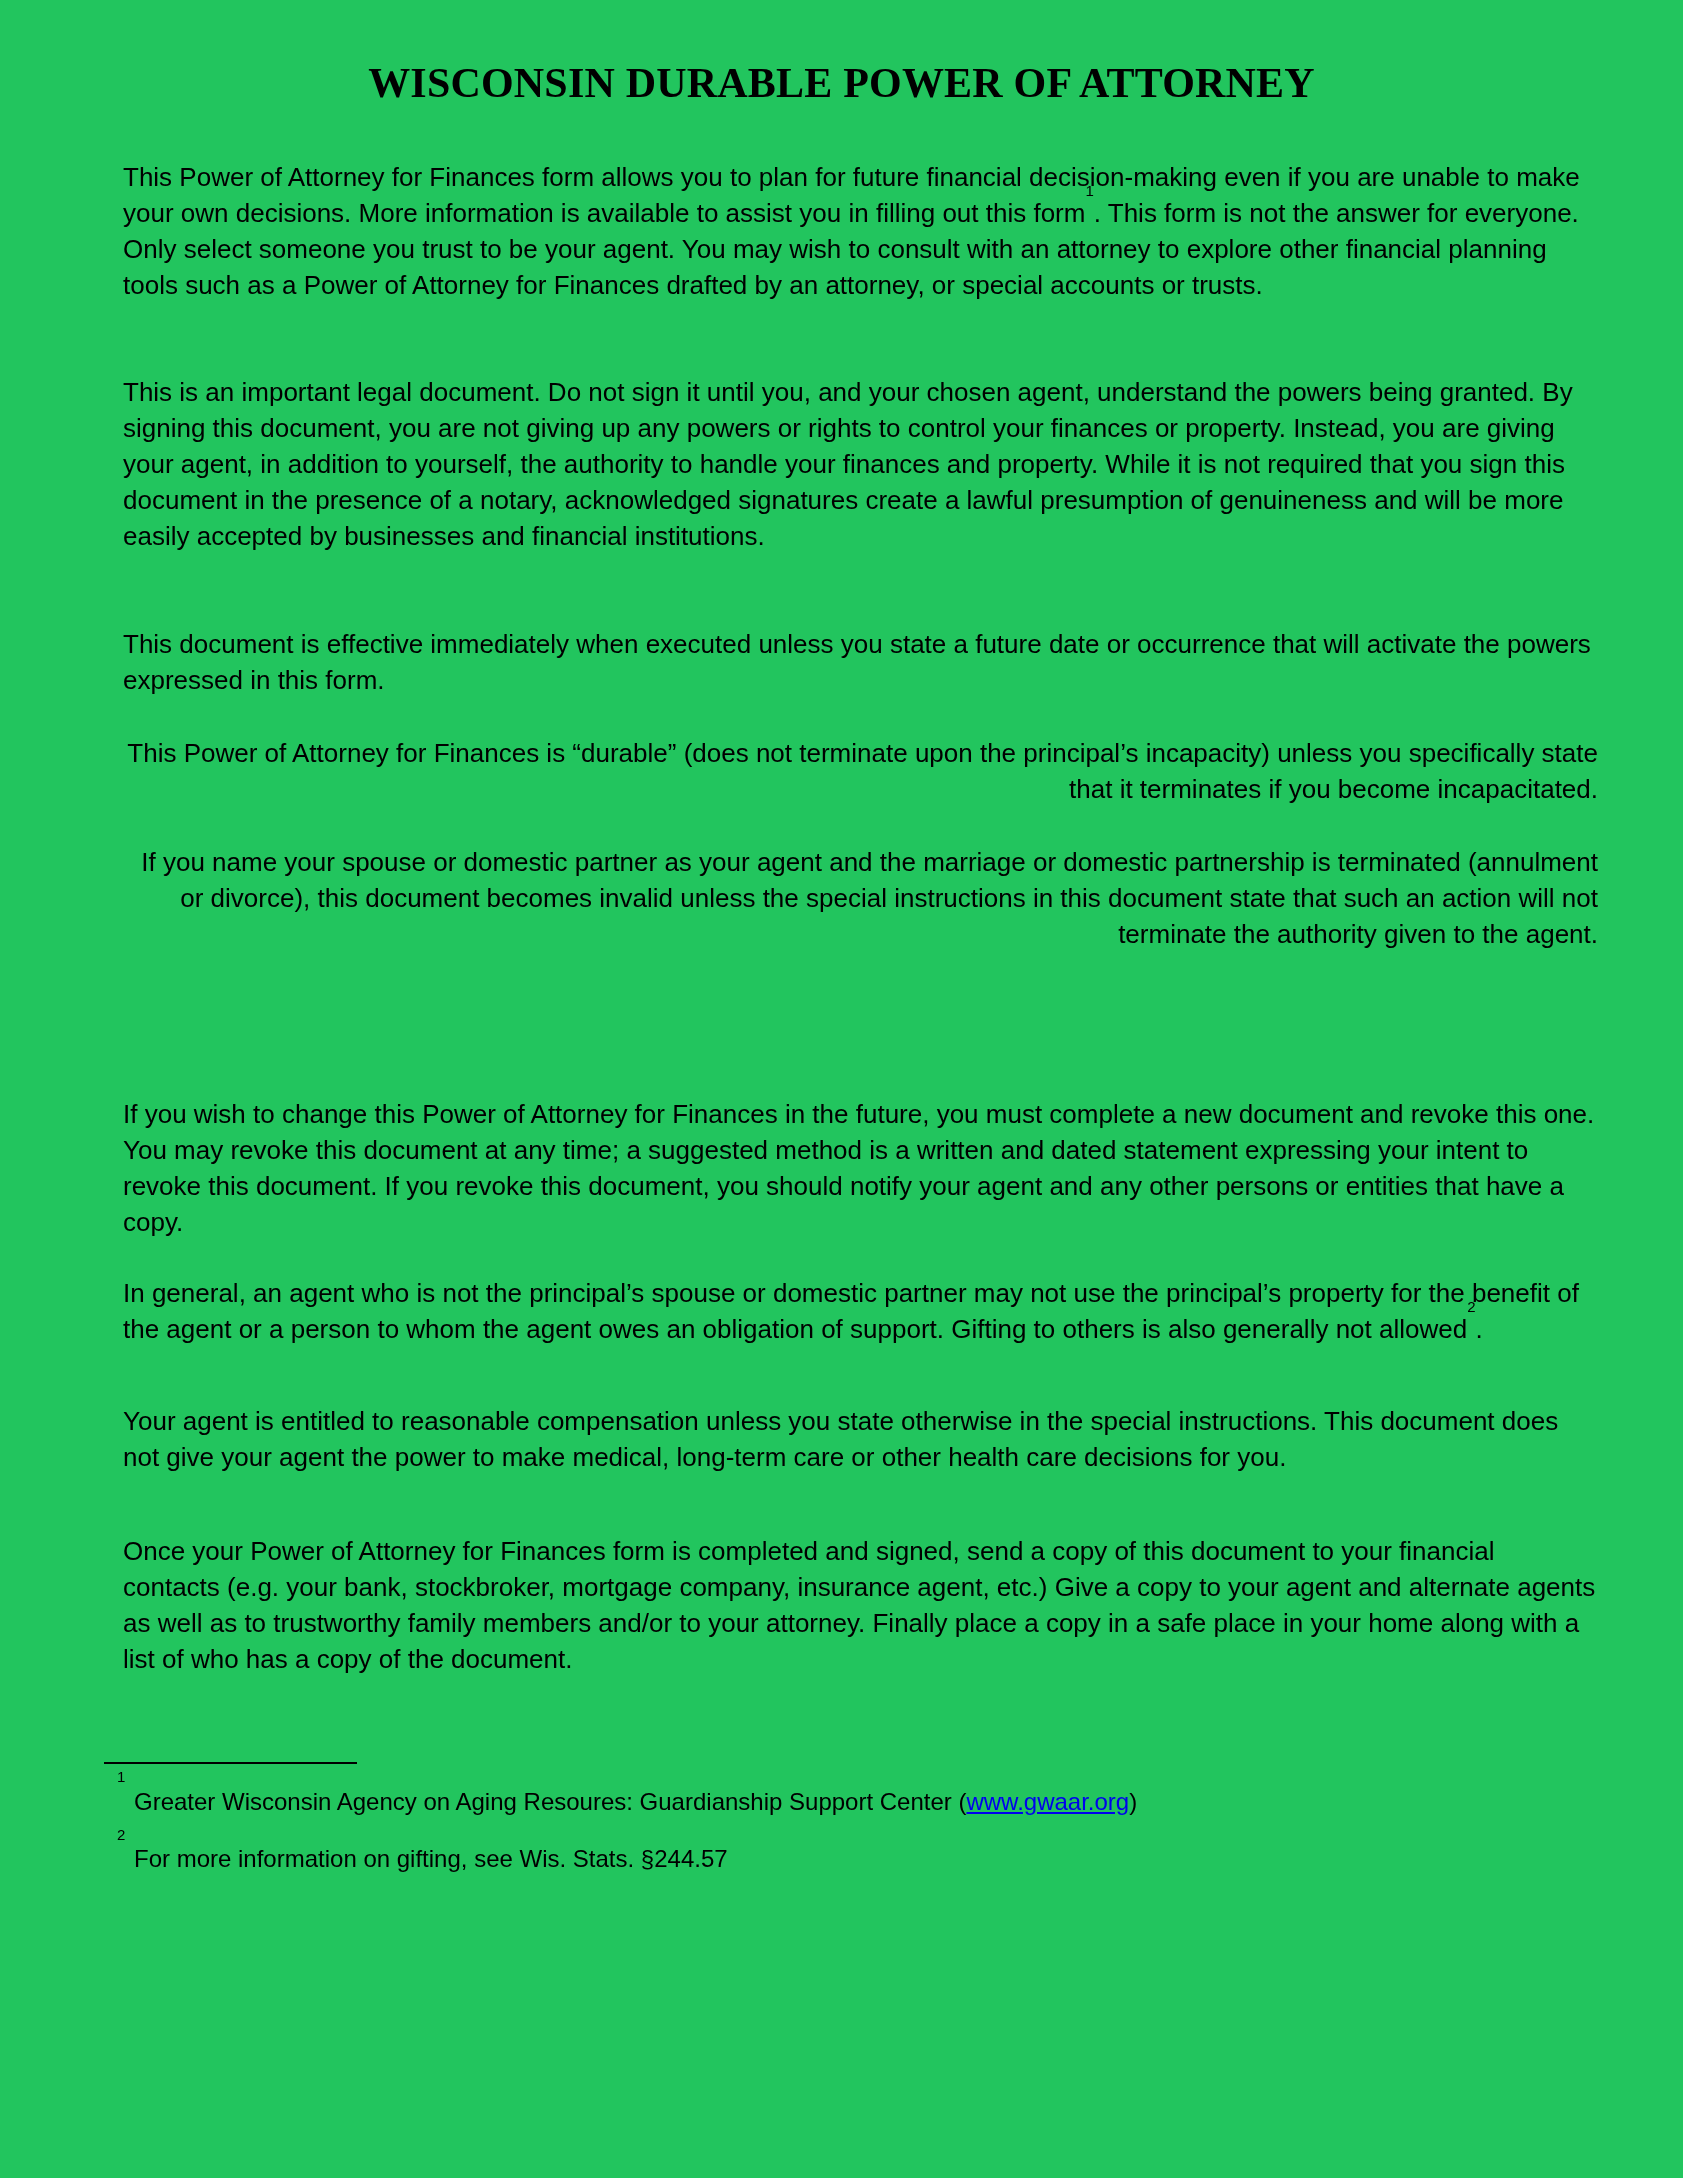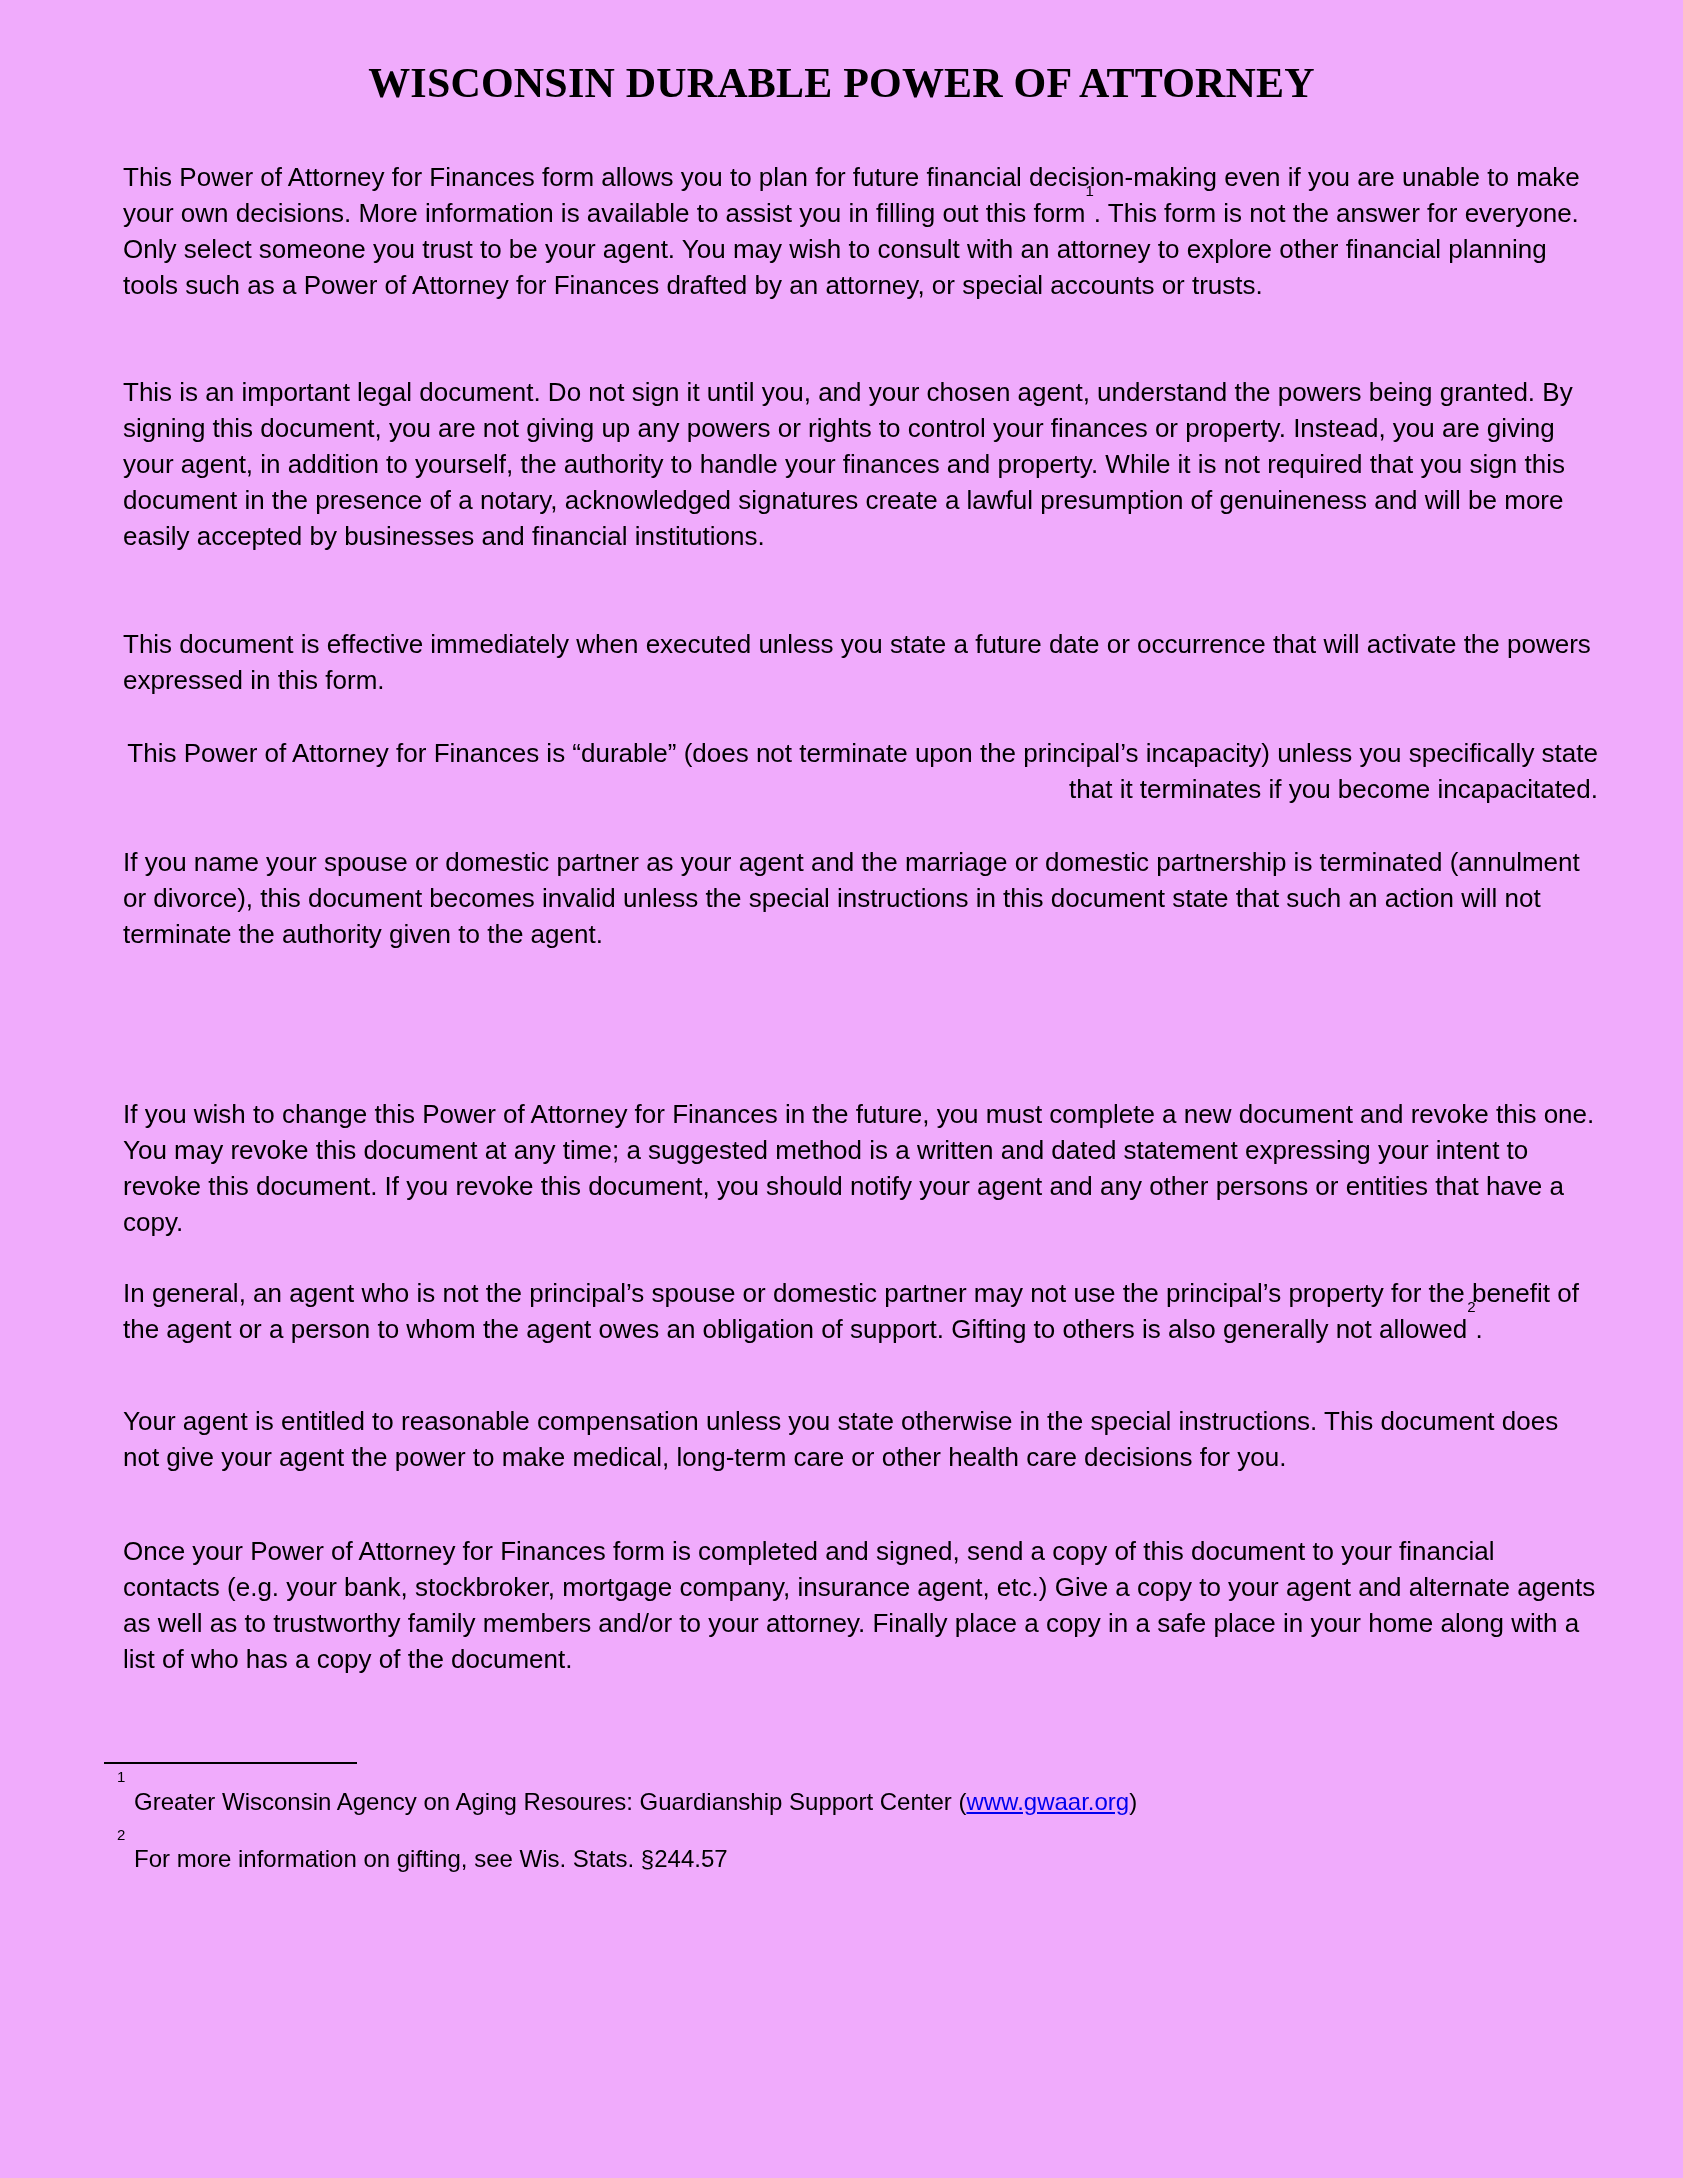--- a/index.html
+++ b/index.html
@@ -1,17 +1,17 @@
 <!DOCTYPE html>
 <html><head>
   <meta charset="utf-8">
   <style>
     html, body { margin: 0; padding: 0; background: #ffffff; }
     body { width: 1683px; height: 2178px; position: relative; overflow: hidden; }
-    .page { position: absolute; left: 0; top: 0; width: 1683px; height: 2178px; background: #f0abfc; }
+    .page { position: absolute; left: 0; top: 0; width: 1683px; height: 2178px; background: #22c55e; }
     .title {
       position: absolute; left: 0; top: 59px; width: 1683px; text-align: center;
       font-family: "Liberation Serif", serif; font-weight: bold; font-size: 42px;
       color: #000; letter-spacing: 0.2px; margin: 0;
     }
     .para {
       position: absolute; left: 119px; width: 1475px;
       font-family: "Liberation Sans", sans-serif; font-size: 26px; line-height: 36px;
       color: #000; margin: 4px;
     }
@@ -38,21 +38,21 @@
   <h1 class="title">WISCONSIN DURABLE POWER OF ATTORNEY</h1>
 
   <p class="para" style="top:155px;"><span>This Power of Attorney for Finances form allows you to plan for future financial decision-making even if you are unable to make your own decisions. More information is available to assist you in filling out this form</span><sup>1</sup><span>. This form is not the answer for everyone. Only select someone you trust to be your agent. You may wish to consult with an attorney to explore other financial planning tools such as a Power of Attorney for Finances drafted by an attorney, or special accounts or trusts.</span></p>
 
   <p class="para" style="top:370px;">This is an important legal document. Do not sign it until you, and your chosen agent, understand the powers being granted. By signing this document, you are not giving up any powers or rights to control your finances or property. Instead, you are giving your agent, in addition to yourself, the authority to handle your finances and property. While it is not required that you sign this document in the presence of a notary, acknowledged signatures create a lawful presumption of genuineness and will be more easily accepted by businesses and financial institutions.</p>
 
   <p class="para" style="top:622px;">This document is effective immediately when executed unless you state a future date or occurrence that will activate the powers expressed in this form.</p>
 
   <p class="para" style="top:731px;text-align:right;">This Power of Attorney for Finances is “durable” (does not terminate upon the principal’s incapacity) unless you specifically state that it terminates if you become incapacitated.</p>
 
-  <p class="para" style="top:840px;">If you name your spouse or domestic partner as your agent and the marriage or domestic partnership is terminated (annulment or divorce), this document becomes invalid unless the special instructions in this document state that such an action will not terminate the authority given to the agent.</p>
+  <p class="para" style="top:840px;text-align:right;">If you name your spouse or domestic partner as your agent and the marriage or domestic partnership is terminated (annulment or divorce), this document becomes invalid unless the special instructions in this document state that such an action will not terminate the authority given to the agent.</p>
 
 
   <p class="para" style="top:1092px;">If you wish to change this Power of Attorney for Finances in the future, you must complete a new document and revoke this one. You may revoke this document at any time; a suggested method is a written and dated statement expressing your intent to revoke this document. If you revoke this document, you should notify your agent and any other persons or entities that have a copy.</p>
 
   <p class="para" style="top:1271px;"><span>In general, an agent who is not the principal’s spouse or domestic partner may not use the principal’s property for the benefit of the agent or a person to whom the agent owes an obligation of support. Gifting to others is also generally not allowed</span><sup>2</sup><span>.</span></p>
 
   <p class="para" style="top:1399px;">Your agent is entitled to reasonable compensation unless you state otherwise in the special instructions. This document does not give your agent the power to make medical, long-term care or other health care decisions for you.</p>
 
   <p class="para" style="top:1529px;">Once your Power of Attorney for Finances form is completed and signed, send a copy of this document to your financial contacts (e.g. your bank, stockbroker, mortgage company, insurance agent, etc.) Give a copy to your agent and alternate agents as well as to trustworthy family members and/or to your attorney. Finally place a copy in a safe place in your home along with a list of who has a copy of the document.</p>
 

